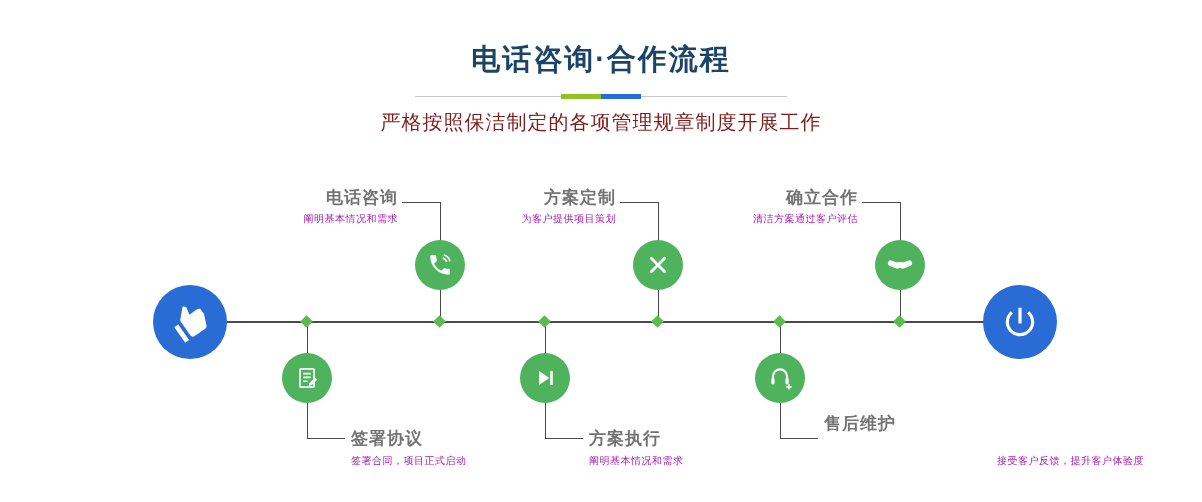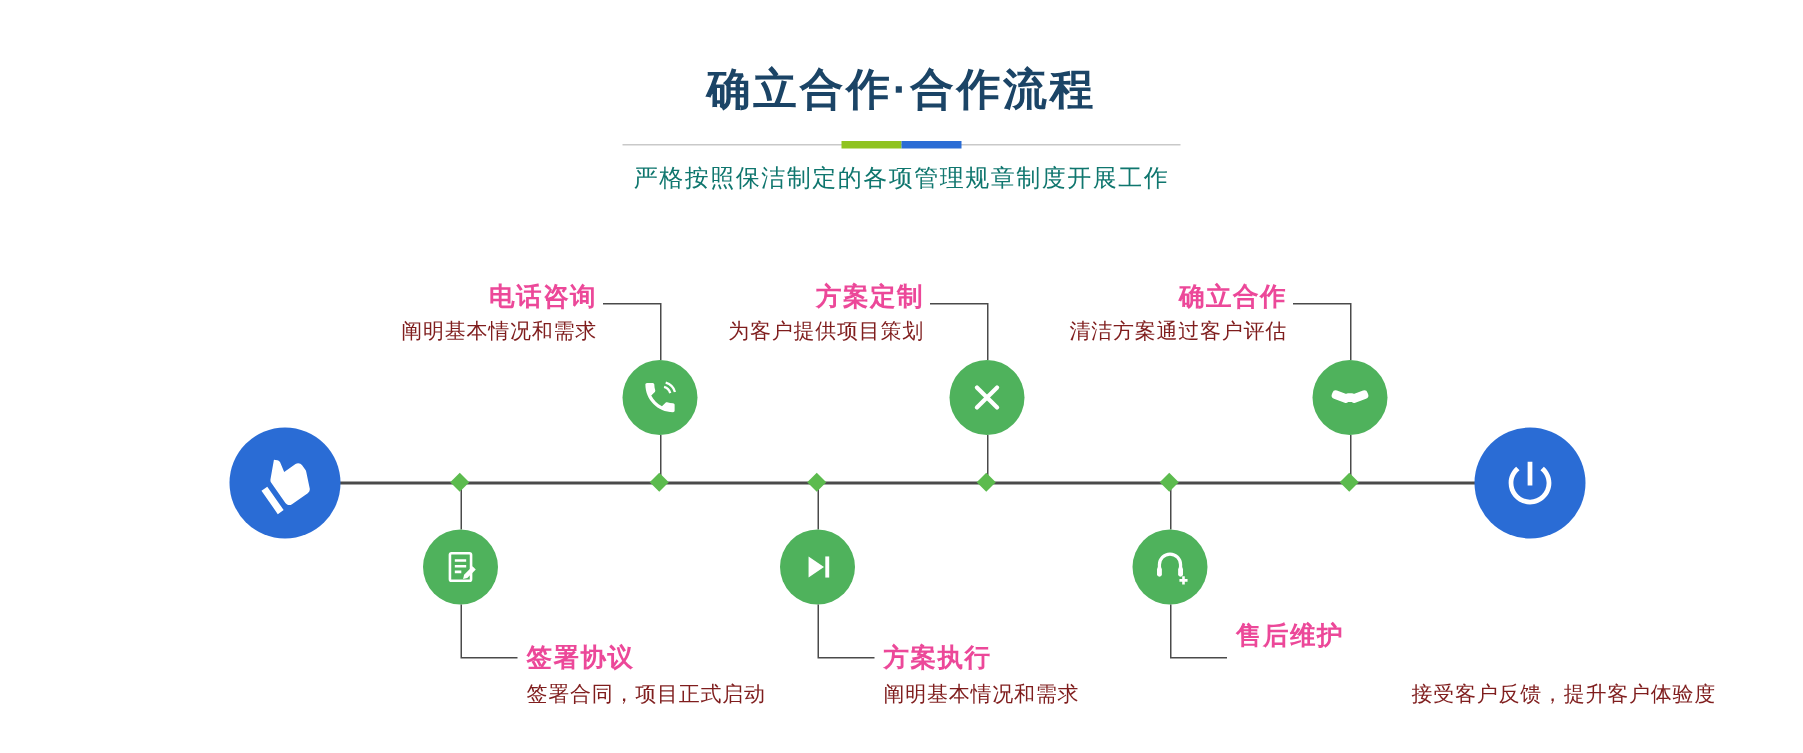--- a/index.html
+++ b/index.html
@@ -30,22 +30,22 @@
     background: #c9c9c9;
   }
   .divider-seg { position: absolute; top: 94px; height: 5px; }
   .divider-seg.green { left: 561px; width: 40px; background: #8fc31f; }
   .divider-seg.blue  { left: 601px; width: 40px; background: #2a6cd5; }
   .subtitle {
     position: absolute;
     top: 109px; left: 0;
     width: 100%;
     text-align: center;
-    font-size: 16px;
-    color: #0f766e;
+    font-size: 20px;
+    color: #7f1d1d;
     letter-spacing: 1px;
   }
   .mainline {
     position: absolute;
     top: 321px; left: 190px;
     width: 830px; height: 2px;
     background: #4a4a4a;
   }
   .vline { position: absolute; width: 1px; background: #4a4a4a; }
   .hline { position: absolute; height: 1px; background: #4a4a4a; }
@@ -62,39 +62,39 @@
     position: absolute;
     top: 317px;
     width: 9px; height: 9px;
     background: #5cbb4e;
     transform: rotate(45deg);
   }
   .lbl {
     position: absolute;
     font-size: 17px;
     font-weight: bold;
-    color: #ec4899;
+    color: #737373;
     letter-spacing: 1px;
   }
   .desc {
     position: absolute;
-    font-size: 14px;
-    color: #7f1d1d;
+    font-size: 10px;
+    color: #a21caf;
     letter-spacing: 0.5px;
   }
   .alignR { text-align: right; }
   .icon-wrap { display: flex; align-items: center; justify-content: center; }
   .tilt { transform: rotate(-35deg); }
 </style>
 </head>
 <body>
 
 <div class="stage">
 
-  <h1 class="title">确立合作·合作流程</h1>
+  <h1 class="title">电话咨询·合作流程</h1>
   <div class="divider-line"></div>
   <div class="divider-seg green"></div>
   <div class="divider-seg blue"></div>
   <div class="subtitle">严格按照保洁制定的各项管理规章制度开展工作</div>
 
   <div class="mainline"></div>
 
   <div class="lbl alignR" style="left:142px; top:186px; width:256px;">电话咨询</div>
   <div class="desc alignR" style="left:142px; top:212px; width:256px;">阐明基本情况和需求</div>
   <div class="hline" style="left:402px; top:202px; width:38px;"></div>

